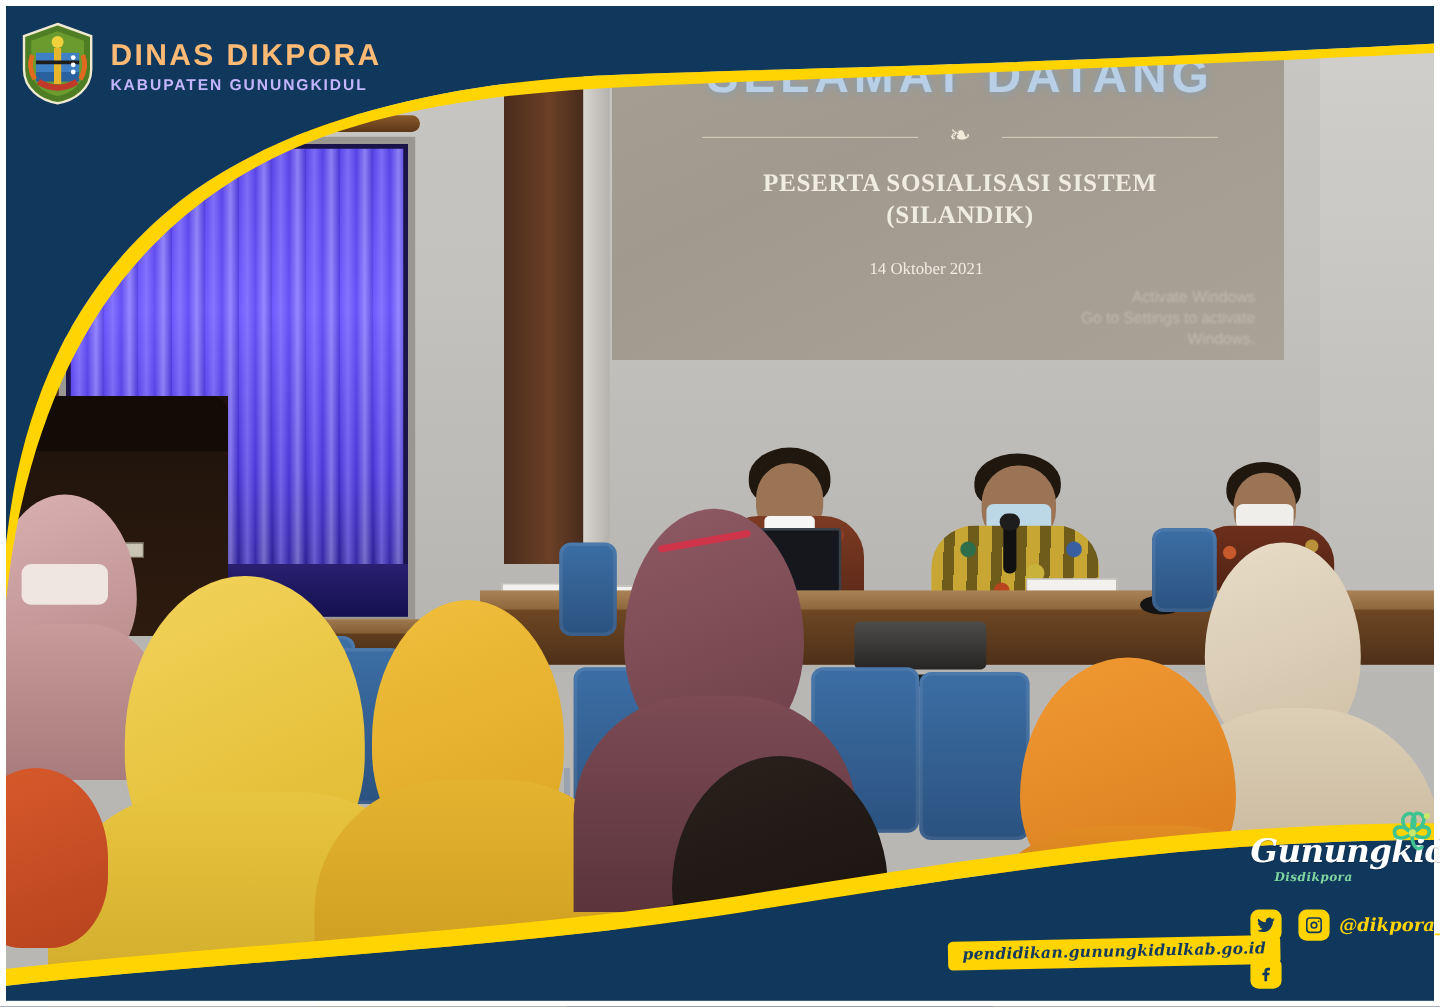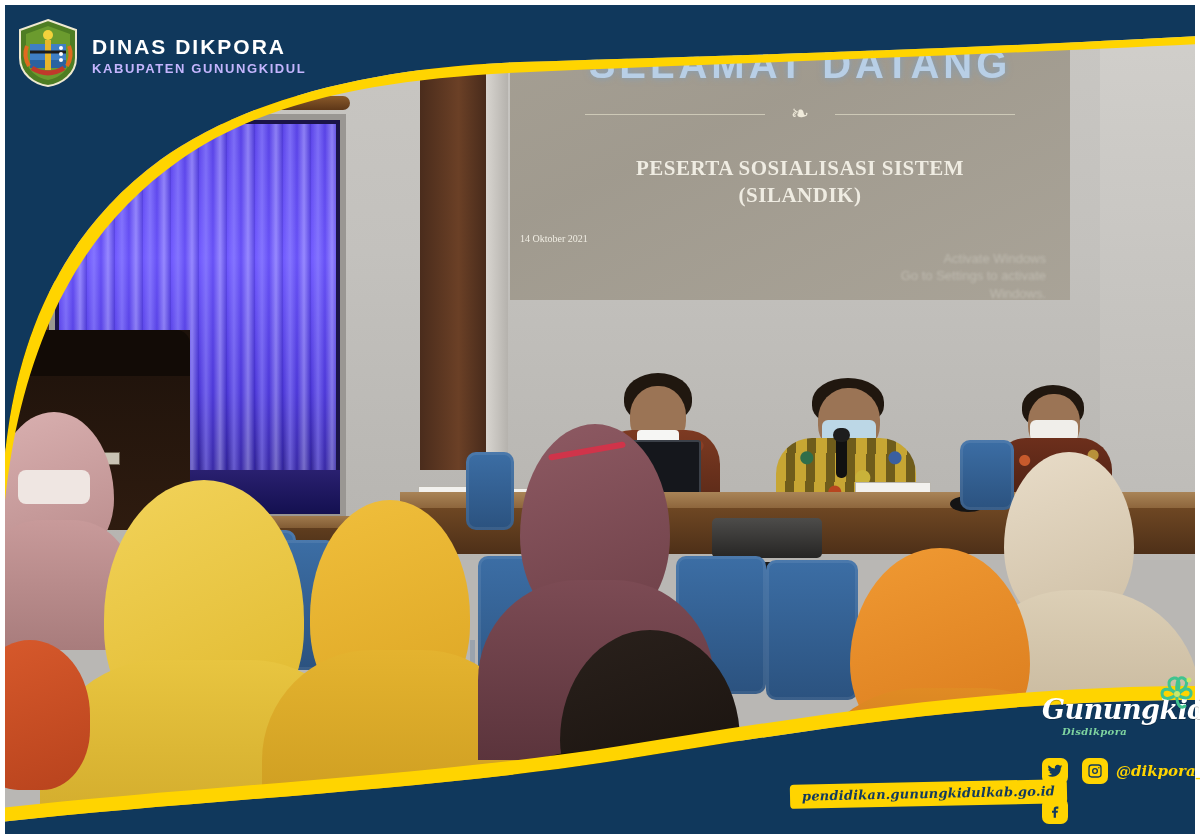--- a/index.html
+++ b/index.html
@@ -110,27 +110,27 @@
   }
   .slide-orn:after{
     content:"";position:absolute;right:0;top:11px;width:180px;height:1px;
     background:rgba(235,232,210,.6);
   }
   .orn-glyph{
     font-size:22px;color:#efeada;font-family:"DejaVu Serif",serif;
     line-height:22px;filter:blur(.3px);
   }
   .slide-sub{
-    margin-top:30px;font-size:21px;font-weight:bold;line-height:1.28;
+    margin-top:14px;font-size:21px;font-weight:bold;line-height:1.28;
     color:#efece2;letter-spacing:.5px;filter:blur(.35px);
     font-family:"Liberation Serif",serif;
   }
   .slide-date{
-    margin-top:24px;font-size:10px;color:#efece2;
-    text-align:left;padding-right:56px;filter:blur(.4px);
+    margin-top:24px;font-size:14px;color:#efece2;
+    text-align:center;padding-right:56px;filter:blur(.4px);
     font-family:"Liberation Serif",serif;
   }
   .wm{
     text-align:right;padding-right:34px;margin-top:6px;
     color:rgba(225,222,212,.42);font-size:13px;line-height:1.35;
     filter:blur(.8px);
   }
 
   
   .table-top{
@@ -240,22 +240,23 @@
   
   .brand{
     position:absolute;left:16px;top:14px;width:420px;height:78px;
     display:flex;align-items:center;gap:12px;
   }
   .crest{
     width:64px;height:70px;flex:0 0 64px;position:relative;
   }
   .brand-txt{line-height:1;padding-top:4px;}
   .brand-l1{
-    color:#ffffff;font-size:21px;font-weight:bold;letter-spacing:2px;
+    color:#fdba74;font-size:25px;font-weight:bold;letter-spacing:2px;
     font-family:"Liberation Sans",sans-serif;
+    text-align:center;
   }
   .brand-l2{
     color:#c4b5fd;font-size:13px;font-weight:bold;letter-spacing:1.6px;
     margin-top:5px;font-family:"Liberation Sans",sans-serif;
   }
 
   
   .url-pill{
     position:absolute;left:790px;top:782px;
     background:#ffd400;color:#123a5e;

